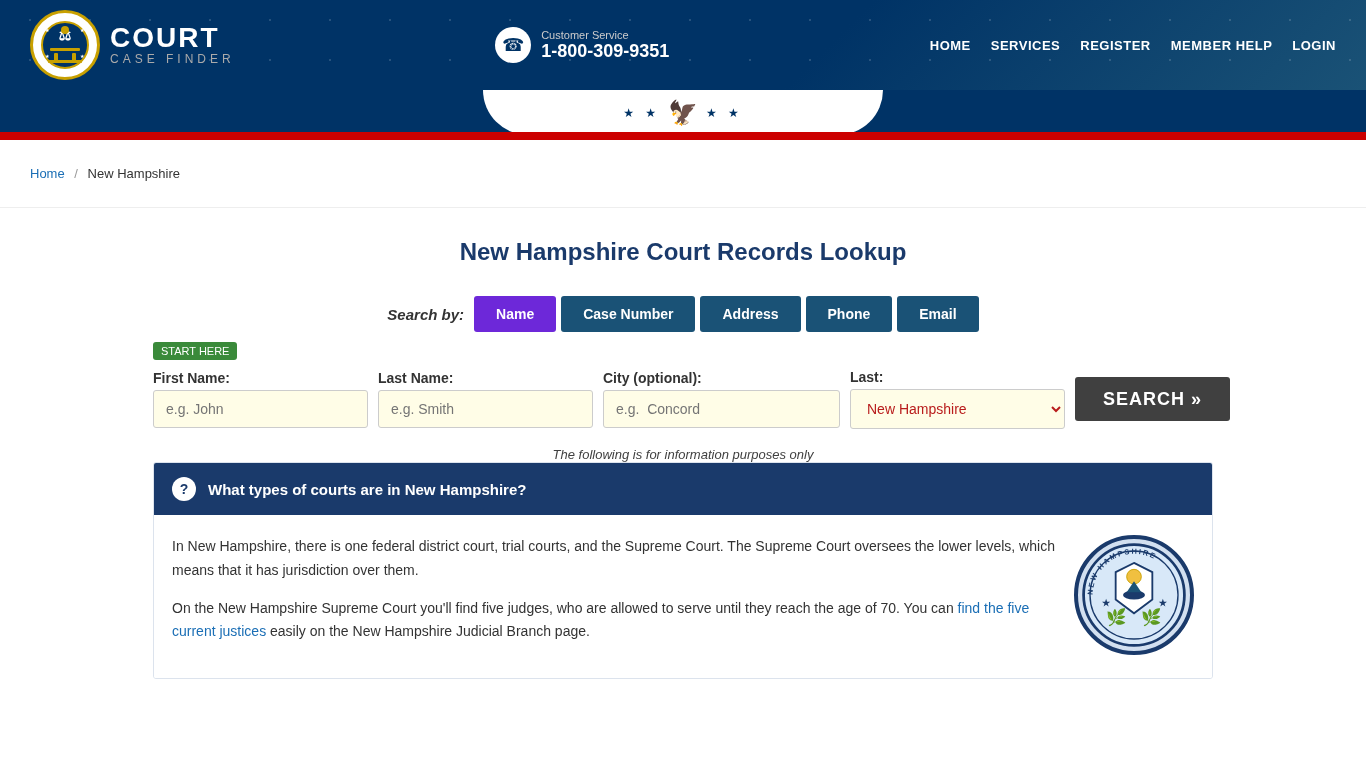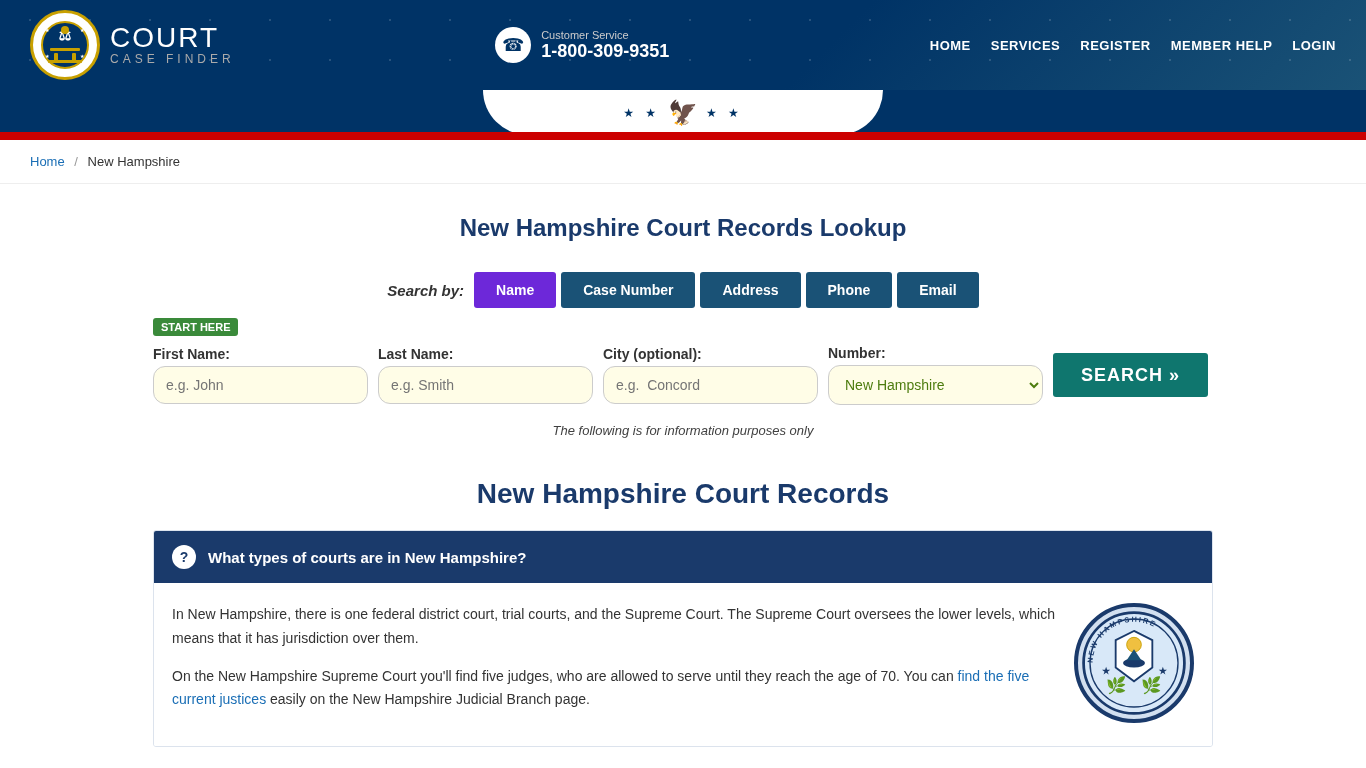--- a/index.html
+++ b/index.html
@@ -44,21 +44,21 @@
       width: 50px;
       height: 50px;
     }
     .logo-text {
       display: flex;
       flex-direction: column;
       color: #fff;
     }
     .logo-text .court-text {
       font-size: 28px;
-      font-weight: 400;
+      font-weight: 700;
       letter-spacing: 2px;
       color: #fff;
       line-height: 1;
     }
     .logo-text .finder-text {
       font-size: 12px;
       letter-spacing: 4px;
       color: #aaa;
       text-align: center;
     }
@@ -148,21 +148,21 @@
       font-size: 22px;
     }
     .star-row {
       color: #003366;
       font-size: 12px;
       letter-spacing: 4px;
     }
 
     
     .breadcrumb {
-      padding: 14px 30px;
+      padding: 26px 30px;
       font-size: 13px;
       border-bottom: 1px solid #eee;
       background: #fff;
     }
     .breadcrumb a {
       color: #1a6eb5;
       text-decoration: none;
     }
     .breadcrumb .sep {
       margin: 0 6px;
@@ -211,21 +211,21 @@
     .search-tab.active {
       background: #6d28d9;
     }
 
     
     .start-here {
       display: inline-block;
       background: #3a8a3a;
       color: #fff;
       font-size: 11px;
-      font-weight: bold;
+      font-weight: normal;
       padding: 3px 8px;
       border-radius: 3px;
       margin-bottom: 6px;
       text-transform: uppercase;
     }
 
     
     .search-form {
       display: flex;
       align-items: center;
@@ -238,33 +238,33 @@
       gap: 4px;
     }
     .form-group label {
       font-size: 14px;
       font-weight: bold;
       color: #333;
     }
     .form-group input, .form-group select {
       padding: 10px 12px;
       border: 1px solid #ccc;
-      border-radius: 12px;
+      border-radius: 3px;
       font-size: 14px;
       background: #fffde7;
-      color: #4d7c0f;
+      color: #b91c1c;
       outline: none;
     }
     .form-group.first-name input { width: 215px; }
     .form-group.last-name input { width: 215px; }
-    .form-group.city input { width: 215px; }
+    .form-group.city input { width: 237px; }
     .form-group.state select { width: 215px; background: #fffde7; }
 
     .search-btn {
-      background: #0f766e;
+      background: #404040;
       color: #fff;
       border: none;
       padding: 12px 28px;
       font-size: 18px;
       font-weight: bold;
       border-radius: 3px;
       cursor: pointer;
       letter-spacing: 1px;
       white-space: nowrap;
       height: 44px;
@@ -453,30 +453,29 @@
       </div>
       <div class="form-group last-name">
         <label>Last Name:</label>
         <input type="text" placeholder="e.g. Smith" style="">
       </div>
       <div class="form-group city">
         <label>City (optional):</label>
         <input type="text" placeholder="e.g.  Concord" style="">
       </div>
       <div class="form-group state">
-        <label>Number:</label>
+        <label>Last:</label>
         <select id="state-select"><option value="New Hampshire">New Hampshire</option><option value="Alabama">Alabama</option><option value="Alaska">Alaska</option><option value="Arizona">Arizona</option><option value="Arkansas">Arkansas</option><option value="California">California</option><option value="Colorado">Colorado</option><option value="Connecticut">Connecticut</option><option value="Delaware">Delaware</option><option value="Florida">Florida</option><option value="Georgia">Georgia</option><option value="Hawaii">Hawaii</option><option value="Idaho">Idaho</option><option value="Illinois">Illinois</option><option value="Indiana">Indiana</option><option value="Iowa">Iowa</option><option value="Kansas">Kansas</option><option value="Kentucky">Kentucky</option><option value="Louisiana">Louisiana</option><option value="Maine">Maine</option><option value="Maryland">Maryland</option><option value="Massachusetts">Massachusetts</option><option value="Michigan">Michigan</option><option value="Minnesota">Minnesota</option><option value="Mississippi">Mississippi</option><option value="Missouri">Missouri</option><option value="Montana">Montana</option><option value="Nebraska">Nebraska</option><option value="Nevada">Nevada</option><option value="New Jersey">New Jersey</option><option value="New Mexico">New Mexico</option><option value="New York">New York</option><option value="North Carolina">North Carolina</option><option value="North Dakota">North Dakota</option><option value="Ohio">Ohio</option><option value="Oklahoma">Oklahoma</option><option value="Oregon">Oregon</option><option value="Pennsylvania">Pennsylvania</option><option value="Rhode Island">Rhode Island</option><option value="South Carolina">South Carolina</option><option value="South Dakota">South Dakota</option><option value="Tennessee">Tennessee</option><option value="Texas">Texas</option><option value="Utah">Utah</option><option value="Vermont">Vermont</option><option value="Virginia">Virginia</option><option value="Washington">Washington</option><option value="West Virginia">West Virginia</option><option value="Wisconsin">Wisconsin</option><option value="Wyoming">Wyoming</option></select>
       </div>
       <button class="search-btn">SEARCH »</button>
     </div>
   </div>
 
   <p class="info-note">The following is for information purposes only</p>
 
-  <h2 class="section-title">New Hampshire Court Records</h2>
 
   <div class="faq-item">
     <div class="faq-header">
       <div class="faq-question-icon">?</div>
       <span class="faq-question-text">What types of courts are in New Hampshire?</span>
     </div>
     <div class="faq-body">
       <div class="faq-body-text">
         <p>In New Hampshire, there is one federal district court, trial courts, and the Supreme Court. The Supreme Court oversees the lower levels, which means that it has jurisdiction over them.</p>
         <p>On the New Hampshire Supreme Court you'll find five judges, who are allowed to serve until they reach the age of 70. You can <a href="#">find the five current justices</a> easily on the New Hampshire Judicial Branch page.</p>

